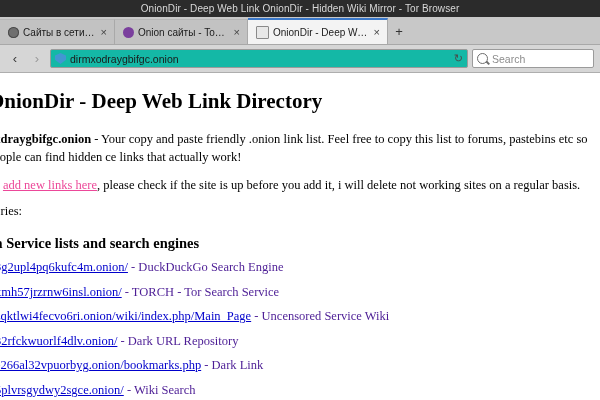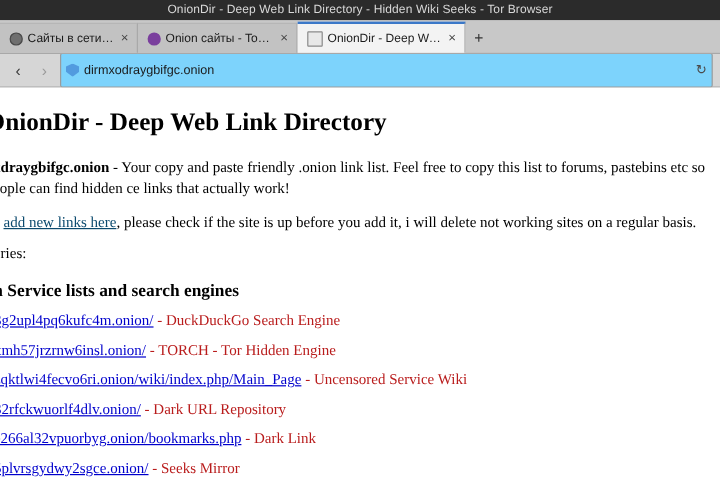--- a/index.html
+++ b/index.html
@@ -123,22 +123,22 @@
     align-items: center;
     justify-content: center;
     color: #9a9a9a;
     font-size: 13px;
     line-height: 1;
     border-radius: 2px;
   }
   .navbtn.enabled { color: #3a3a3a; }
   .urlbar {
     flex: 1 1 auto;
-    height: 29px;
-    background: #7dd3fc;
+    height: 19px;
+    background: #14b8a6;
     border: 1px solid #9b9b9b;
     border-radius: 2px;
     display: flex;
     align-items: center;
     padding: 0 4px;
     box-sizing: border-box;
     gap: 4px;
   }
   .urlbar .shield {
     width: 11px; height: 11px;
@@ -211,21 +211,21 @@
     color: #000;
   }
   p.intro {
     font-family: "Liberation Serif", serif;
     font-size: 12.5px;
     line-height: 1.45;
     margin: 0 0 10px 0;
     color: #000;
   }
   p.intro b { font-weight: bold; }
-  p.intro a { color: #0c4a6e; }
+  p.intro a { color: #ec4899; }
   .categories {
     font-family: "Liberation Serif", serif;
     font-size: 12.5px;
     margin: 0 0 16px 0;
   }
   h2.section {
     font-family: "Liberation Serif", serif;
     font-size: 14.5px;
     font-weight: bold;
     margin: 0 0 8px 0;
@@ -238,27 +238,27 @@
     font-size: 12.5px;
   }
   ul.links li {
     margin: 0 0 9.5px 0;
     white-space: nowrap;
   }
   ul.links li a {
     color: #0000cc;
     text-decoration: underline;
   }
-  ul.links li .desc { color: #b91c1c; }
+  ul.links li .desc { color: #4c1d95; }
 </style>
 </head>
 <body>
 
 <div class="titlebar">
-  <span>OnionDir - Deep Web Link Directory - Hidden Wiki Seeks - Tor Browser</span>
+  <span>OnionDir - Deep Web Link OnionDir - Hidden Wiki Mirror - Tor Browser</span>
 </div>
 
 <div class="tabstrip">
 
   <div class="tab inactive" style="width:115px">
     <span class="favicon globe"></span>
     <span class="tab-label">Сайты в сети TOR (oni...</span>
     <span class="tab-close">×</span>
   </div>
 
@@ -280,20 +280,24 @@
 <div class="navbar">
   <div class="navbtn enabled">‹</div>
   <div class="navbtn">›</div>
 
   <div class="urlbar">
     <span class="shield"></span>
     <span class="urltext">dirmxodraygbifgc.onion</span>
     <span class="reload">↻</span>
   </div>
 
+  <div class="searchbar">
+    <span class="magnifier"></span>
+    <span class="searchtext">Search</span>
+  </div>
 </div>
 
 <div class="page">
   <div class="page-inner">
 
     <h1 class="site-title">OnionDir - Deep Web Link Directory</h1>
 
     <p class="intro">
       <b>xxdraygbifgc.onion</b><span> - Your copy and paste friendly .onion link list. Feel free to copy this list to forums, pastebins etc so people can find hidden ce links that actually work!</span>
     </p>
@@ -301,22 +305,22 @@
     <p class="intro">
       <span>an </span><a href="#">add new links here</a><span>, please check if the site is up before you add it, i will delete not working sites on a regular basis.</span>
     </p>
 
     <div class="categories">gories:</div>
 
     <h2 class="section">en Service lists and search engines</h2>
 
     <ul class="links">
       <li><a href="#">//3g2upl4pq6kufc4m.onion/</a><span class="desc"> - DuckDuckGo Search Engine</span></li>
-      <li><a href="#">//xmh57jrzrnw6insl.onion/</a><span class="desc"> - TORCH - Tor Hidden Engine</span></li>
+      <li><a href="#">//xmh57jrzrnw6insl.onion/</a><span class="desc"> - TORCH - Tor Search Service</span></li>
       <li><a href="#">//zqktlwi4fecvo6ri.onion/wiki/index.php/Main_Page</a><span class="desc"> - Uncensored Service Wiki</span></li>
       <li><a href="#">//32rfckwuorlf4dlv.onion/</a><span class="desc"> - Dark URL Repository</span></li>
       <li><a href="#">//e266al32vpuorbyg.onion/bookmarks.php</a><span class="desc"> - Dark Link</span></li>
-      <li><a href="#">//5plvrsgydwy2sgce.onion/</a><span class="desc"> - Seeks Mirror</span></li>
+      <li><a href="#">//5plvrsgydwy2sgce.onion/</a><span class="desc"> - Wiki Search</span></li>
 
     </ul>
 
   </div>
 </div>
 
 </body></html>

